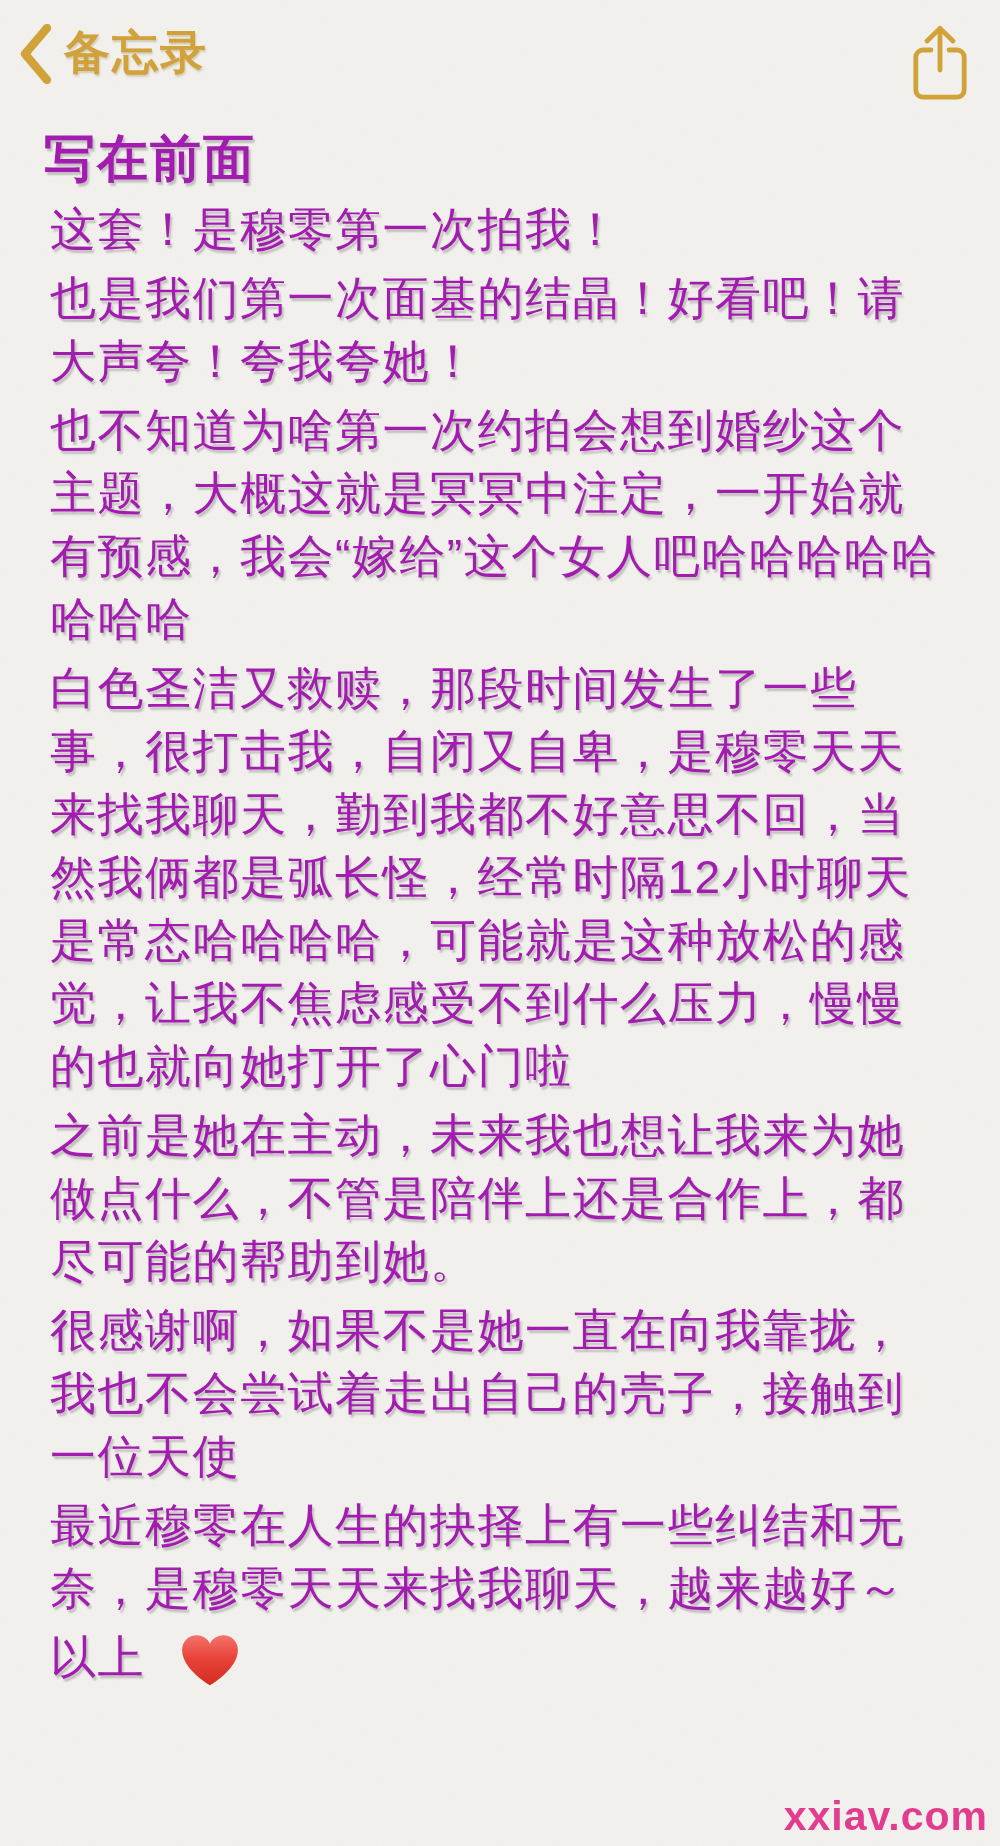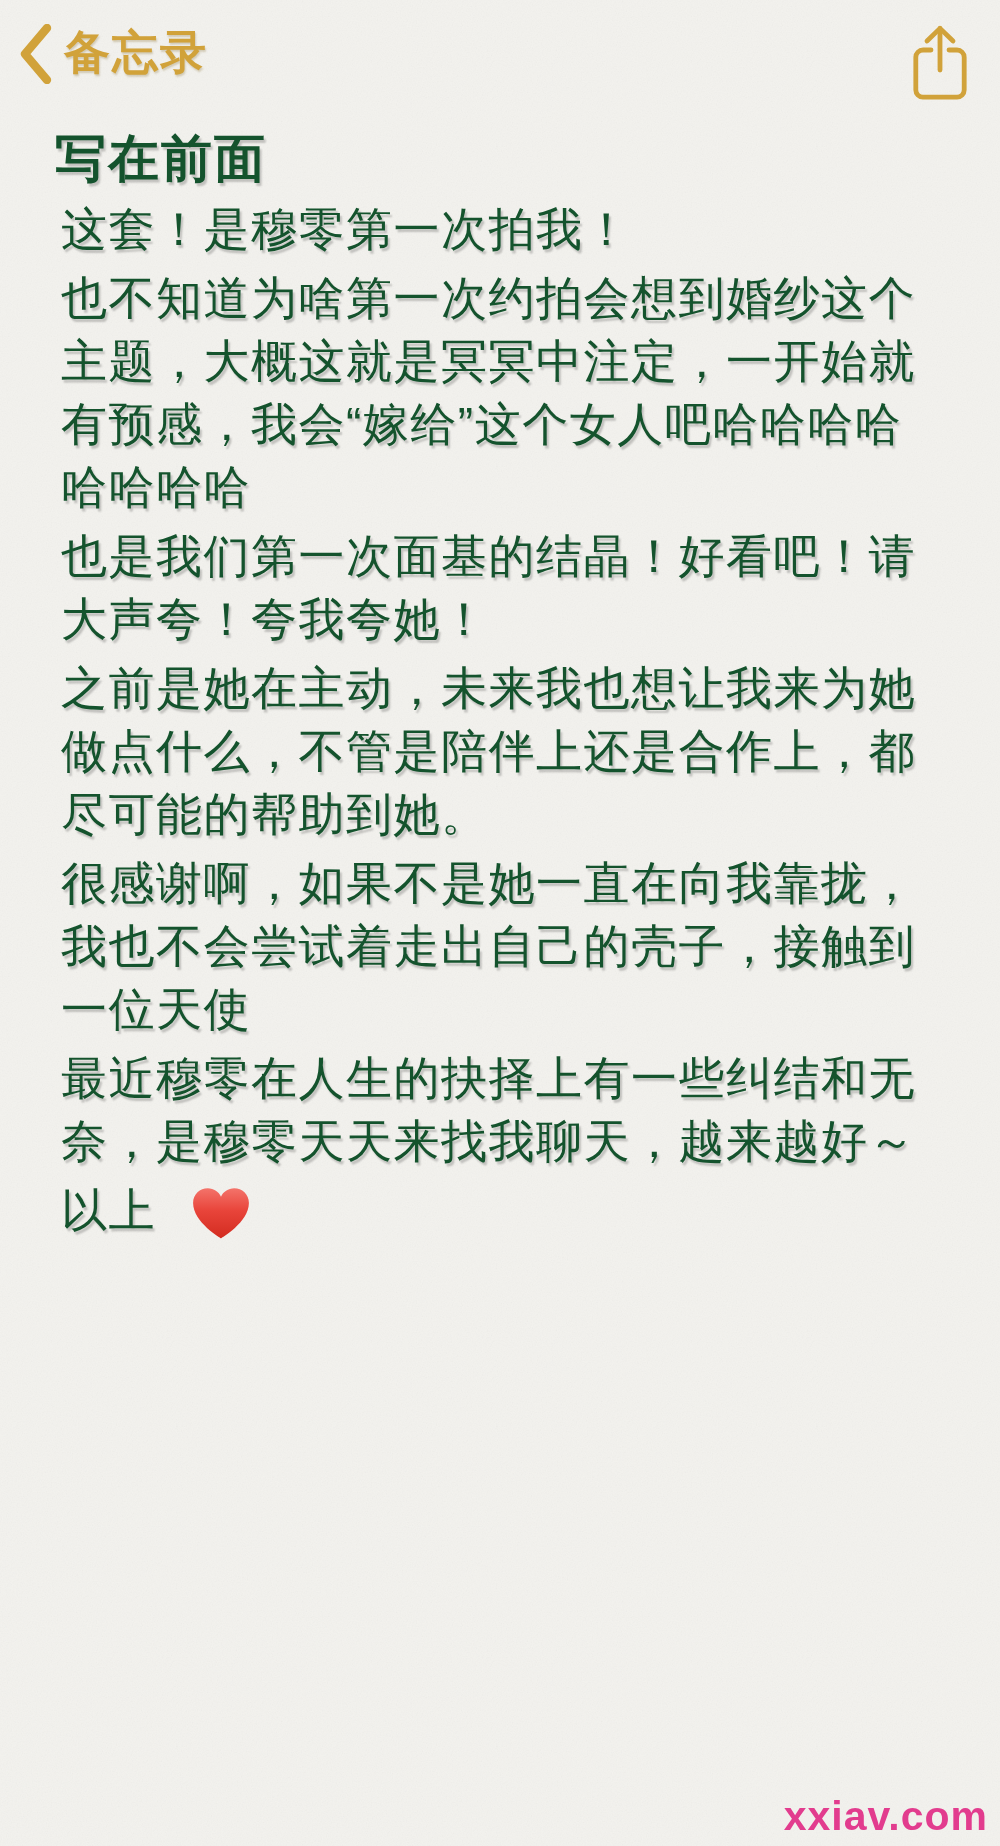--- a/index.html
+++ b/index.html
@@ -54,22 +54,22 @@
     padding-right: 106px; 
     margin-top: 16px;
     color: #8d8d8d;
     font-size: 31px;
     letter-spacing: 0.5px;
     text-shadow: 1px 1.5px 1px rgba(0,0,0,0.12);
   }
   .note-content {
     position: relative;
     z-index: 2;
-    padding: 14px 54px 0 55px;
-    color: #14532d;
+    padding: 14px 54px 0 44px;
+    color: #a21caf;
   }
   .note-title {
     margin: 10px 0 3px 0;
     font-size: 51px;
     font-weight: 700;
     line-height: 66px;
     letter-spacing: 2px;
     text-shadow: 2px 3px 2px rgba(0,0,0,0.20);
   }
   .note-content p {
@@ -126,22 +126,23 @@
           <path d="M11.5 13 H7.5 a3.6 3.6 0 0 0 -3.6 3.6 V33 a3.6 3.6 0 0 0 3.6 3.6 H24.5 a3.6 3.6 0 0 0 3.6 -3.6 V16.6 a3.6 3.6 0 0 0 -3.6 -3.6 H20.5"></path>
         </g>
       </svg>
     </div>
   </div>
 
 
   <div class="note-content">
     <h1 class="note-title">写在前面</h1>
     <p>这套！是穆零第一次拍我！</p>
+    <p>也是我们第一次面基的结晶！好看吧！请大声夸！夸我夸她！</p>
     <p>也不知道为啥第一次约拍会想到婚纱这个主题，大概这就是冥冥中注定，一开始就有预感，我会“嫁给”这个女人吧哈哈哈哈哈哈哈哈</p>
-    <p>也是我们第一次面基的结晶！好看吧！请大声夸！夸我夸她！</p>
+    <p>白色圣洁又救赎，那段时间发生了一些事，很打击我，自闭又自卑，是穆零天天来找我聊天，勤到我都不好意思不回，当然我俩都是弧长怪，经常时隔12小时聊天是常态哈哈哈哈，可能就是这种放松的感觉，让我不焦虑感受不到什么压力，慢慢的也就向她打开了心门啦</p>
     <p>之前是她在主动，未来我也想让我来为她做点什么，不管是陪伴上还是合作上，都尽可能的帮助到她。</p>
     <p>很感谢啊，如果不是她一直在向我靠拢，我也不会尝试着走出自己的壳子，接触到一位天使</p>
     <p>最近穆零在人生的抉择上有一些纠结和无奈，是穆零天天来找我聊天，越来越好～</p>
     <p class="closing-line">
       <span>以上</span>
       <svg class="heart-icon-svg" width="58" height="53" viewBox="0 0 32 29" xmlns="http://www.w3.org/2000/svg">
         <defs>
           <linearGradient id="heartGrad" x1="0" y1="0" x2="0" y2="1">
             <stop offset="0" stop-color="#f4736a"></stop>
             <stop offset="0.45" stop-color="#e8443a"></stop>

